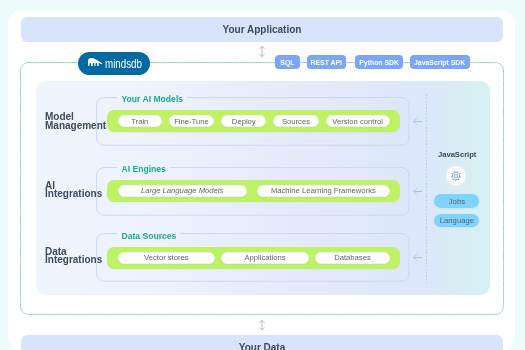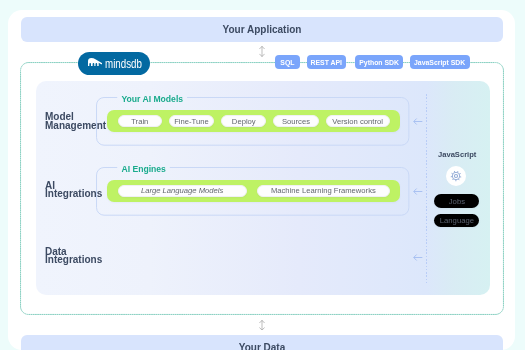--- a/index.html
+++ b/index.html
@@ -43,21 +43,21 @@
         display:flex;align-items:center;justify-content:center;font-size:7.65px;color:#63676e;box-sizing:border-box;
         box-shadow:0 1px 1.5px rgba(150,150,160,.10);}
 
   .vdash{position:absolute;left:425.6px;top:93.6px;width:1.1px;height:189.4px;
          background:repeating-linear-gradient(to bottom,#b9cdf7 0 1.6px,rgba(0,0,0,0) 1.6px 3.3px);}
 
   .autolabel{transform:translateZ(0);position:absolute;left:427.2px;top:149.8px;width:60px;text-align:center;font-size:7.6px;font-weight:700;
              color:#3c4a62;line-height:9px;}
   .autocircle{position:absolute;left:446.3px;top:165.6px;width:20px;height:20px;border-radius:50%;background:#fff;
               display:flex;align-items:center;justify-content:center;}
-  .autopill{transform:translateZ(0);position:absolute;height:13.7px;border-radius:7px;background:#000000;
+  .autopill{transform:translateZ(0);position:absolute;height:13.7px;border-radius:7px;background:#7dd3fc;
             display:flex;align-items:center;justify-content:center;font-size:7.7px;color:#5a6270;
             box-shadow:0 1px 2px rgba(120,140,180,.10);}
 </style>
 </head>
 <body>
 
 <div class="stage">
   <div class="card"></div>
   <svg class="dotted" viewBox="0 0 484 253">
     <rect x="0.55" y="0.55" width="482.9" height="251.9" rx="8" ry="8" fill="none" stroke="#86cfc0" stroke-width="1" stroke-dasharray="1 1.15" stroke-linecap="round"></rect>
@@ -139,18 +139,31 @@
         <div class="pill" style="width: 132.7px;">Machine Learning Frameworks</div>
       </div>
     </div>
     <svg viewBox="0 0 12 10" style="position: absolute; left: 413px; top: 186.5px; width: 10px; height: 9px;">
       <path d="M11.2 5 H1 M4.4 1.4 L0.8 5 L4.4 8.6" fill="none" stroke="#a6bff1" stroke-width="1.15"></path>
     </svg>
     <div class="rowlabel" style="top: 247.5px;">
       <div>Data</div>
       <div>Integrations</div>
     </div>
+    <div class="fs" style="top: 233.4px;">
+      <div class="lgwrap">
+        <span class="lg">Data Sources</span>
+      </div>
+      <svg class="fsb" viewBox="0 0 313.4 48.7">
+        <path d="M 84.3 0.5 L 305.4 0.5 A 7.5 7.5 0 0 1 312.9 8 L 312.9 40.7 A 7.5 7.5 0 0 1 305.4 48.2 L 8 48.2 A 7.5 7.5 0 0 1 0.5 40.7 L 0.5 8 A 7.5 7.5 0 0 1 8 0.5 L 21.2 0.5" fill="none" stroke="#c9d8f6" stroke-width="1"></path>
+      </svg>
+      <div class="inner">
+        <div class="pill" style="width: 97.3px;">Vector stores</div>
+        <div class="pill" style="width: 88.6px;">Applications</div>
+        <div class="pill" style="width: 74.5px;">Databases</div>
+      </div>
+    </div>
     <svg viewBox="0 0 12 10" style="position: absolute; left: 413px; top: 253.4px; width: 10px; height: 9px;">
       <path d="M11.2 5 H1 M4.4 1.4 L0.8 5 L4.4 8.6" fill="none" stroke="#a6bff1" stroke-width="1.15"></path>
     </svg>
     <div class="autopill" style="left: 434.3px; width: 45.2px; top: 194.3px;">Jobs</div>
     <div class="autopill" style="left: 434.3px; width: 45.2px; top: 213.6px;">Language</div>
   </div>
 
 </body></html>

